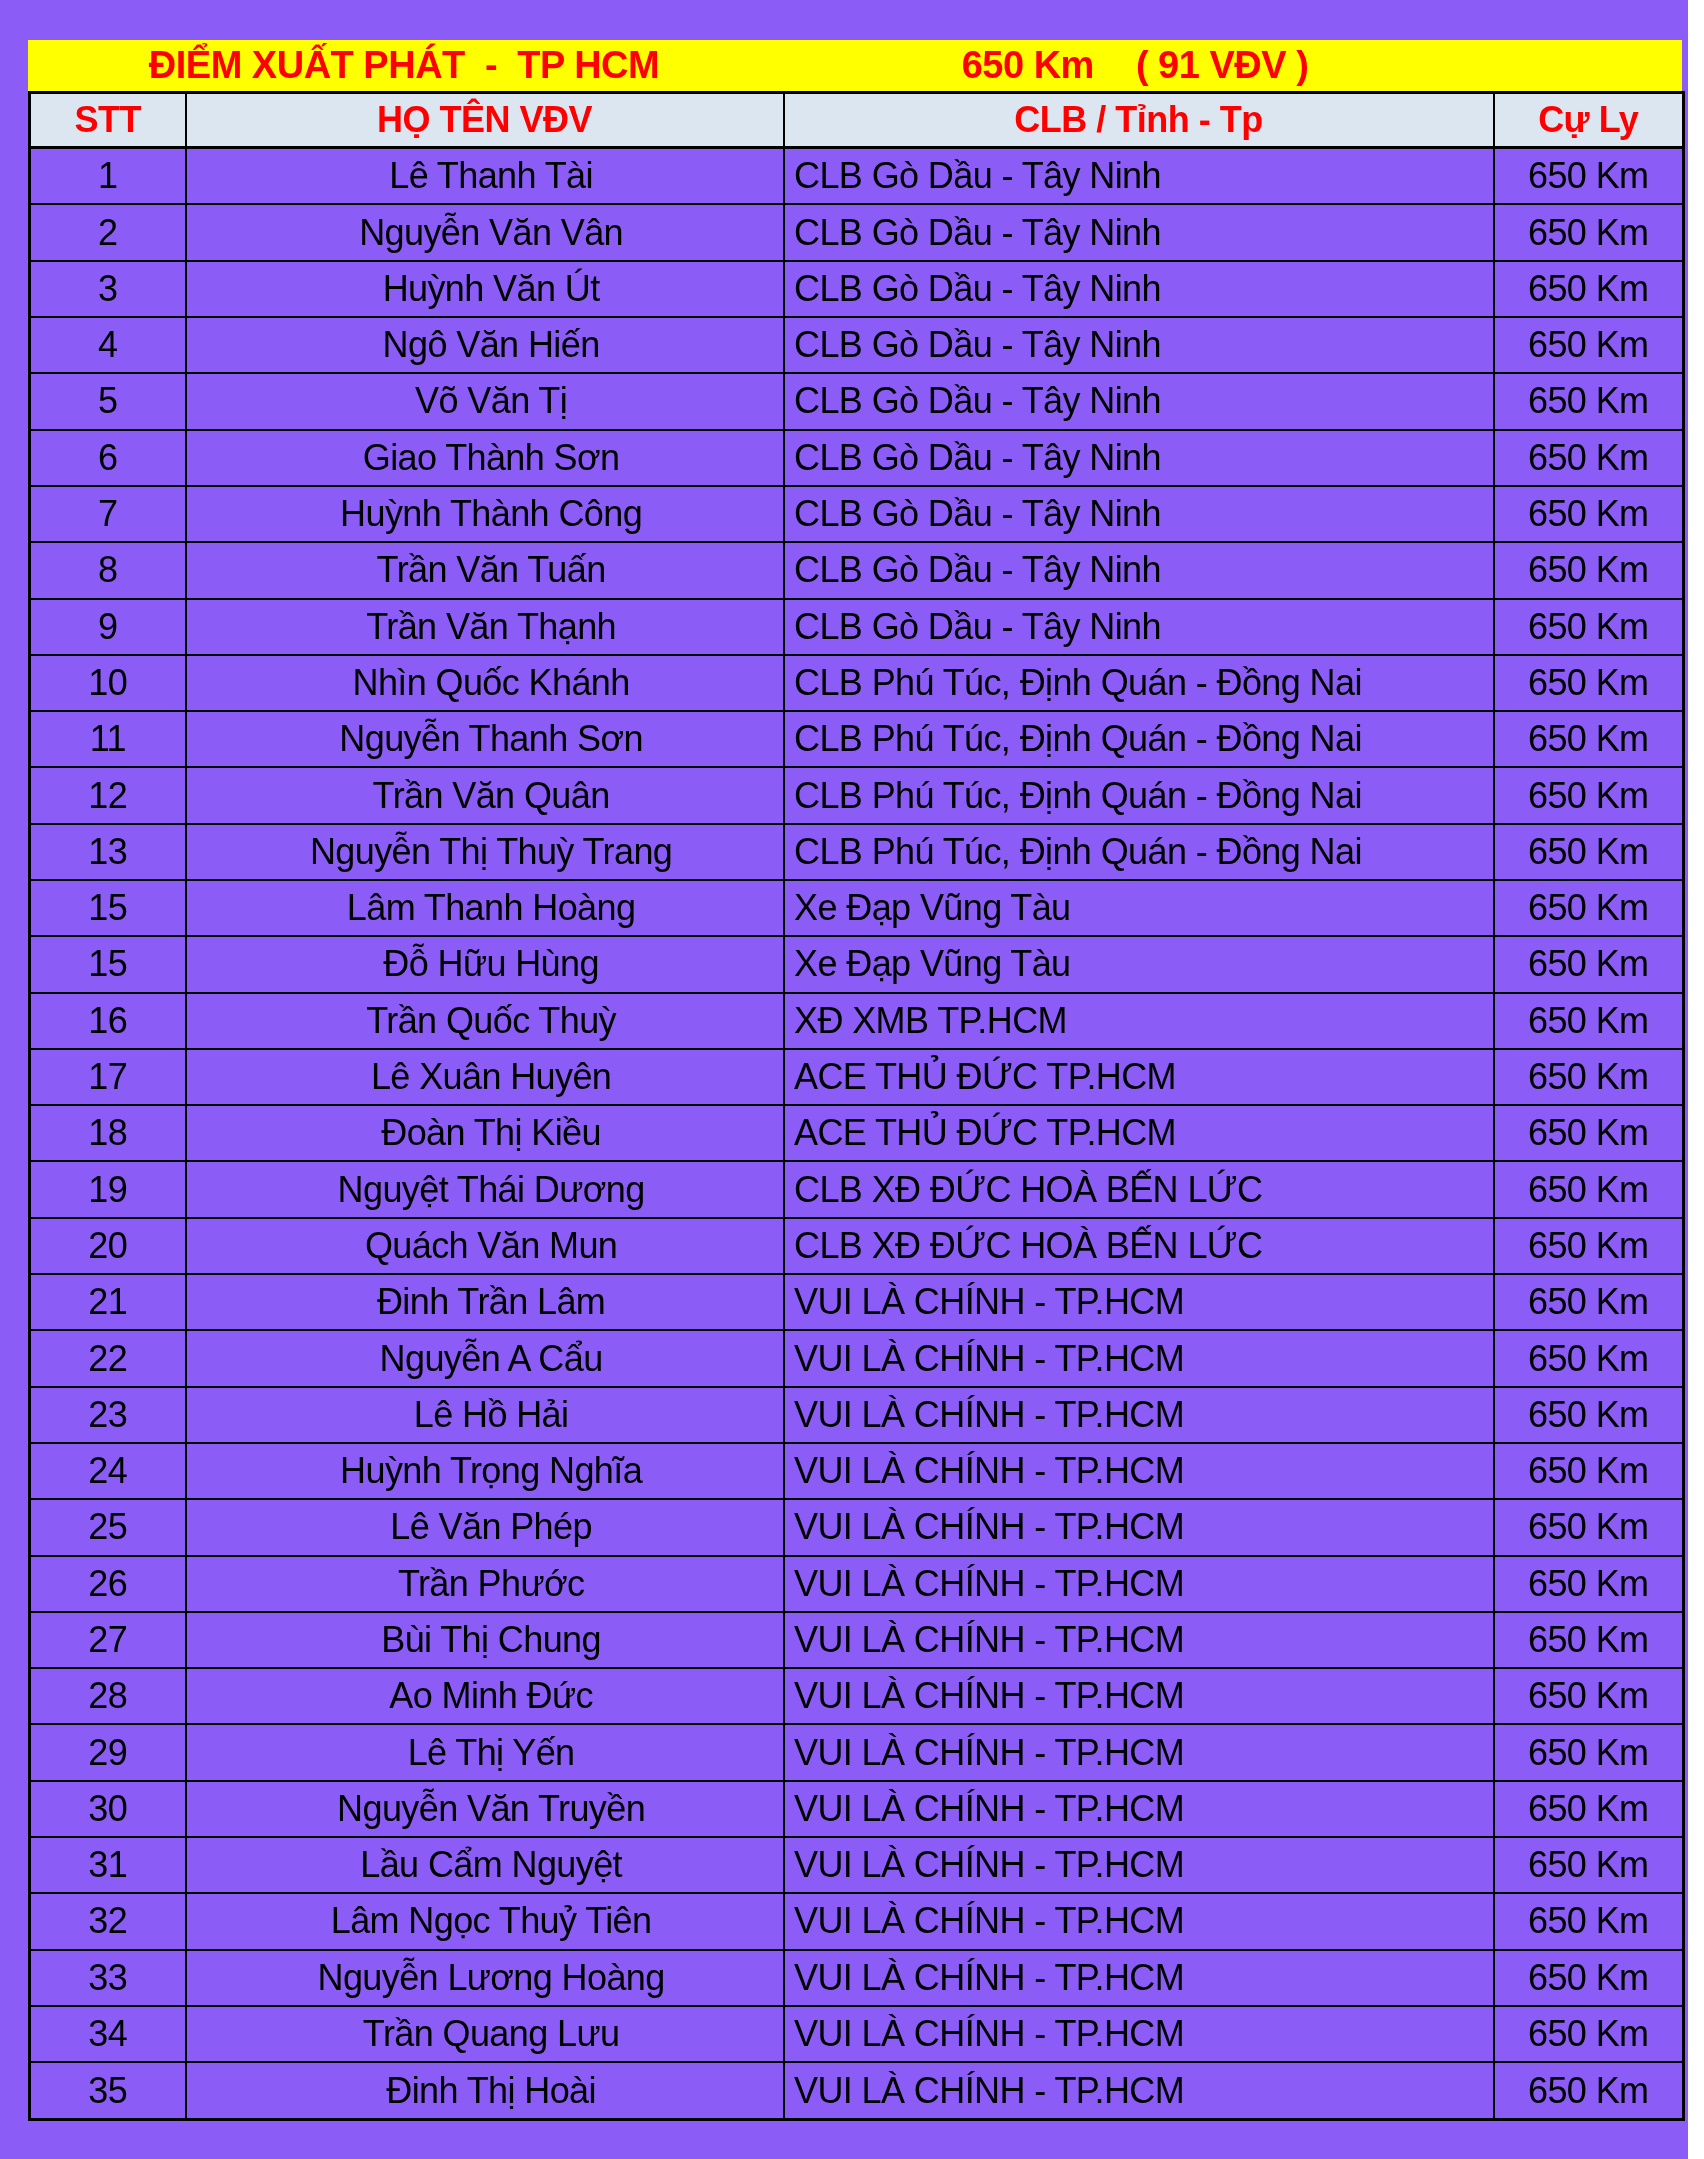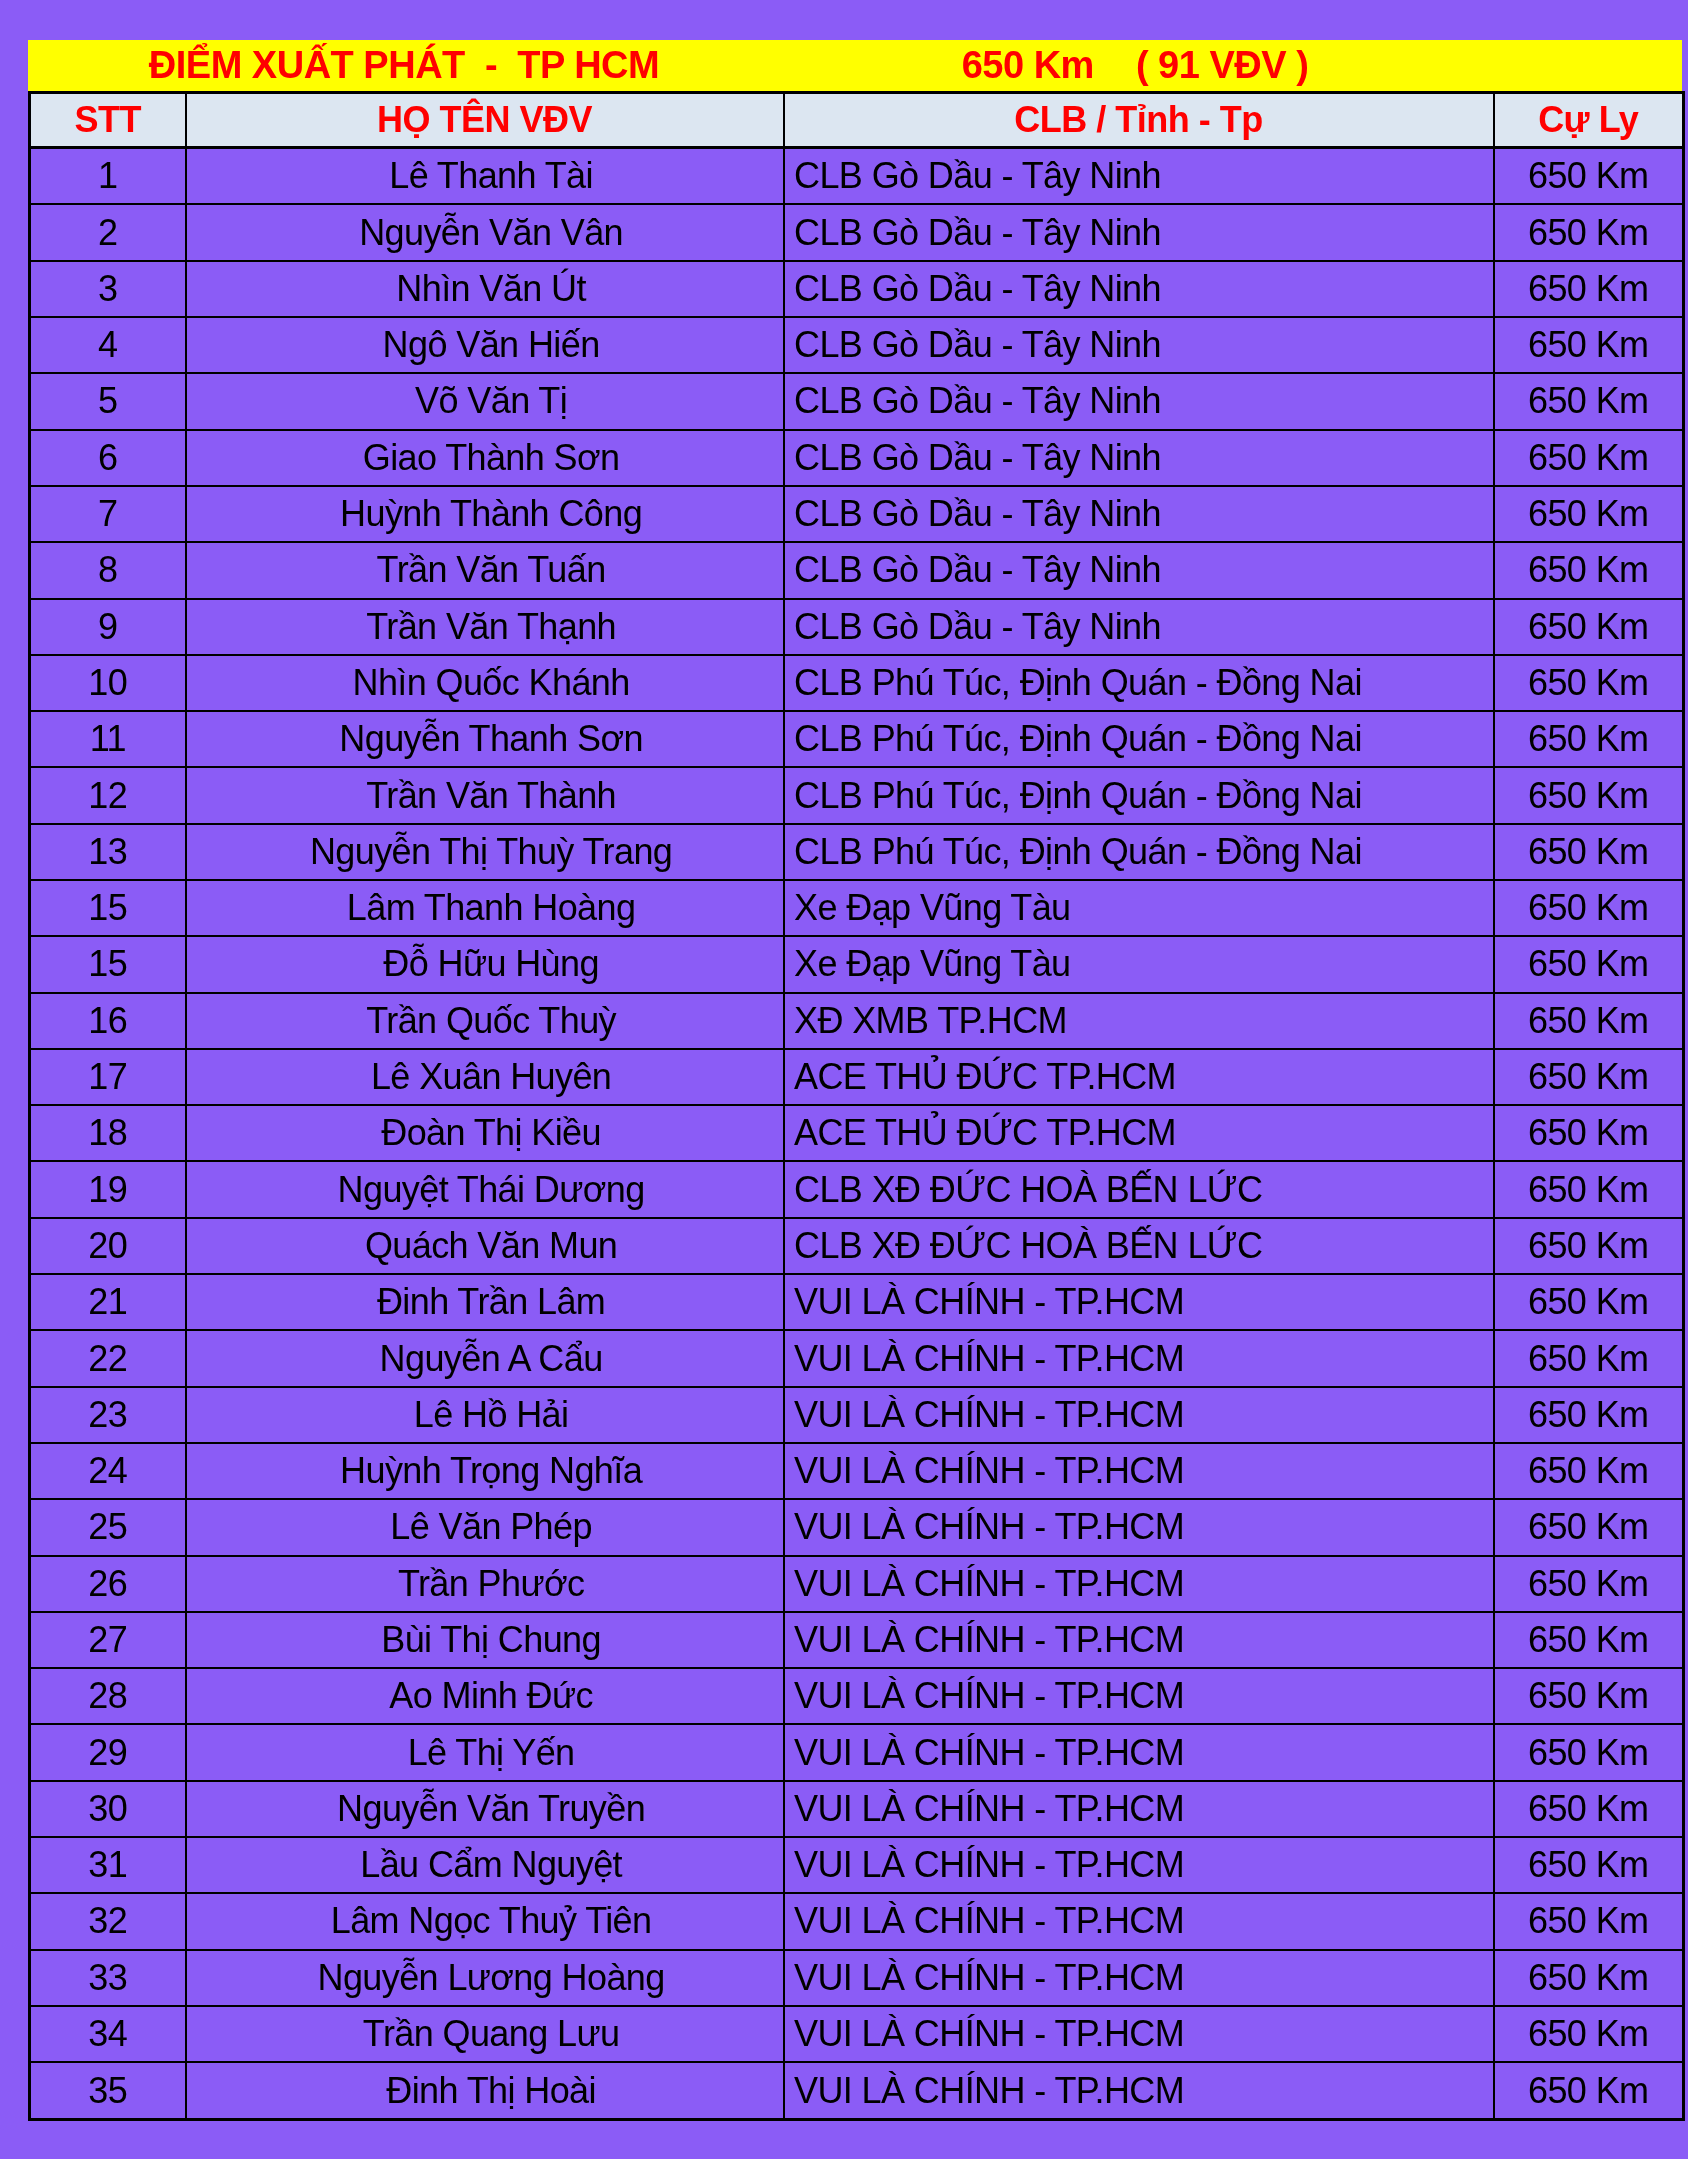--- a/index.html
+++ b/index.html
@@ -117,21 +117,21 @@
     <td class="dist">650 Km</td>
   </tr>
           <tr>
     <td class="stt">2</td>
     <td class="name">Nguyễn Văn Vân</td>
     <td class="club">CLB Gò Dầu - Tây Ninh</td>
     <td class="dist">650 Km</td>
   </tr>
           <tr>
     <td class="stt">3</td>
-    <td class="name">Nhìn Văn Út</td>
+    <td class="name">Huỳnh Văn Út</td>
     <td class="club">CLB Gò Dầu - Tây Ninh</td>
     <td class="dist">650 Km</td>
   </tr>
           <tr>
     <td class="stt">4</td>
     <td class="name">Ngô Văn Hiến</td>
     <td class="club">CLB Gò Dầu - Tây Ninh</td>
     <td class="dist">650 Km</td>
   </tr>
           <tr>
@@ -171,21 +171,21 @@
     <td class="dist">650 Km</td>
   </tr>
           <tr>
     <td class="stt">11</td>
     <td class="name">Nguyễn Thanh Sơn</td>
     <td class="club">CLB Phú Túc, Định Quán - Đồng Nai</td>
     <td class="dist">650 Km</td>
   </tr>
           <tr>
     <td class="stt">12</td>
-    <td class="name">Trần Văn Thành</td>
+    <td class="name">Trần Văn Quân</td>
     <td class="club">CLB Phú Túc, Định Quán - Đồng Nai</td>
     <td class="dist">650 Km</td>
   </tr>
           <tr>
     <td class="stt">13</td>
     <td class="name">Nguyễn Thị Thuỳ Trang</td>
     <td class="club">CLB Phú Túc, Định Quán - Đồng Nai</td>
     <td class="dist">650 Km</td>
   </tr>
           <tr>

